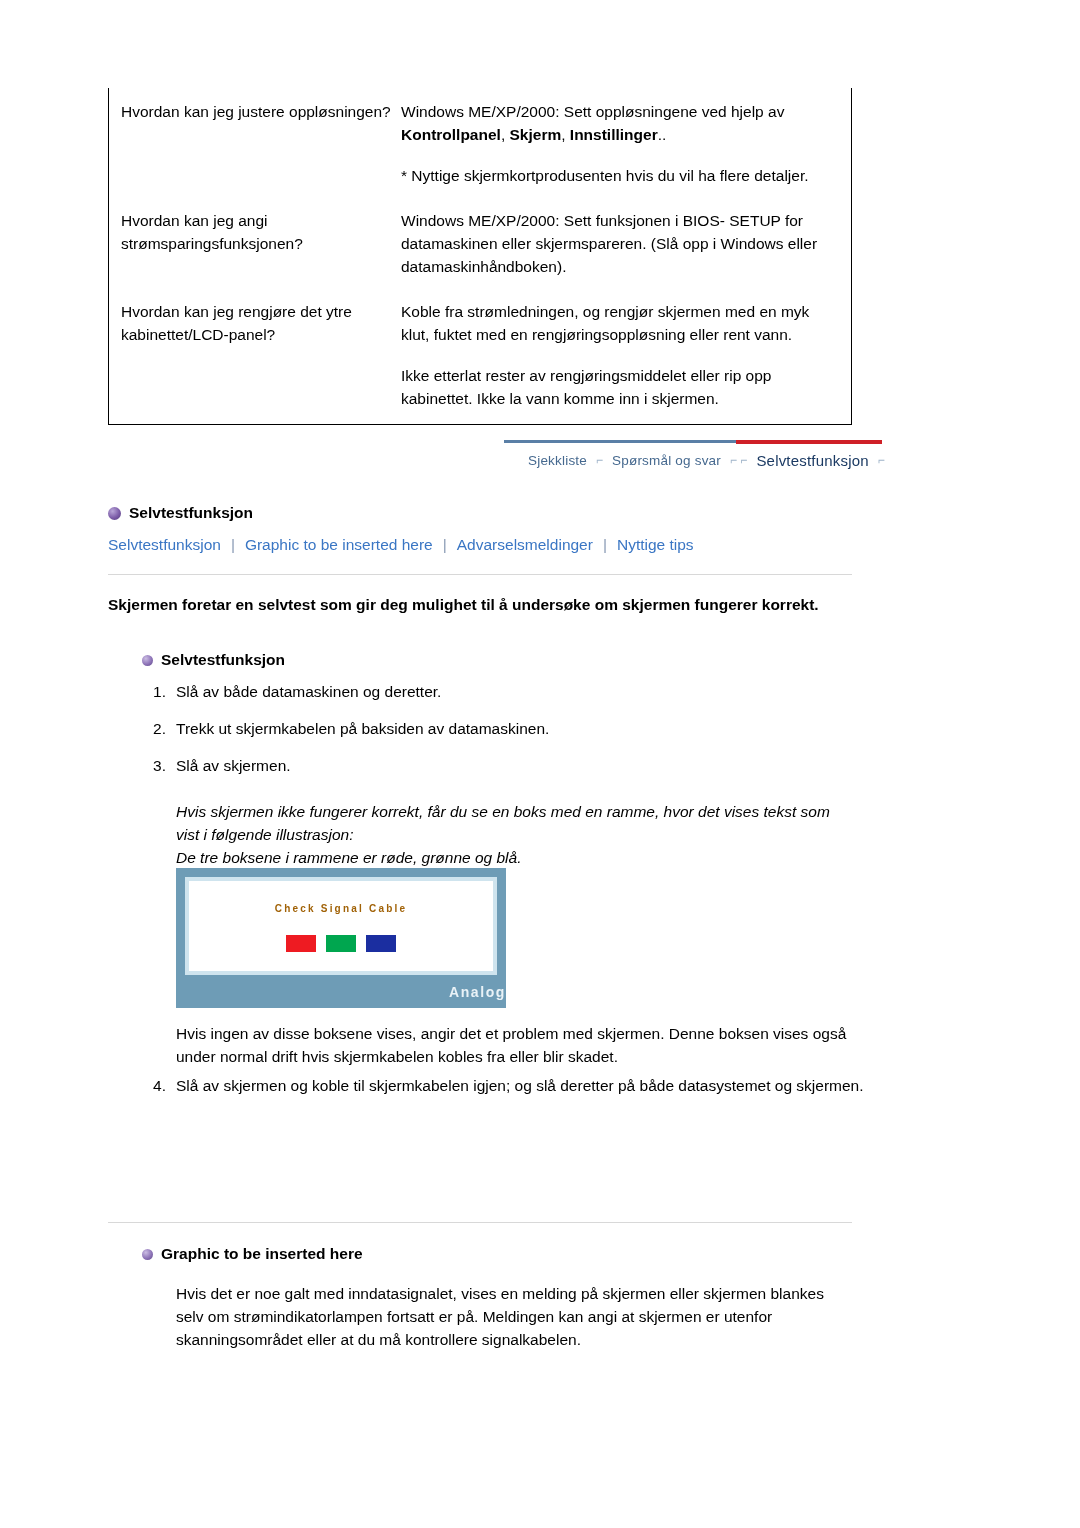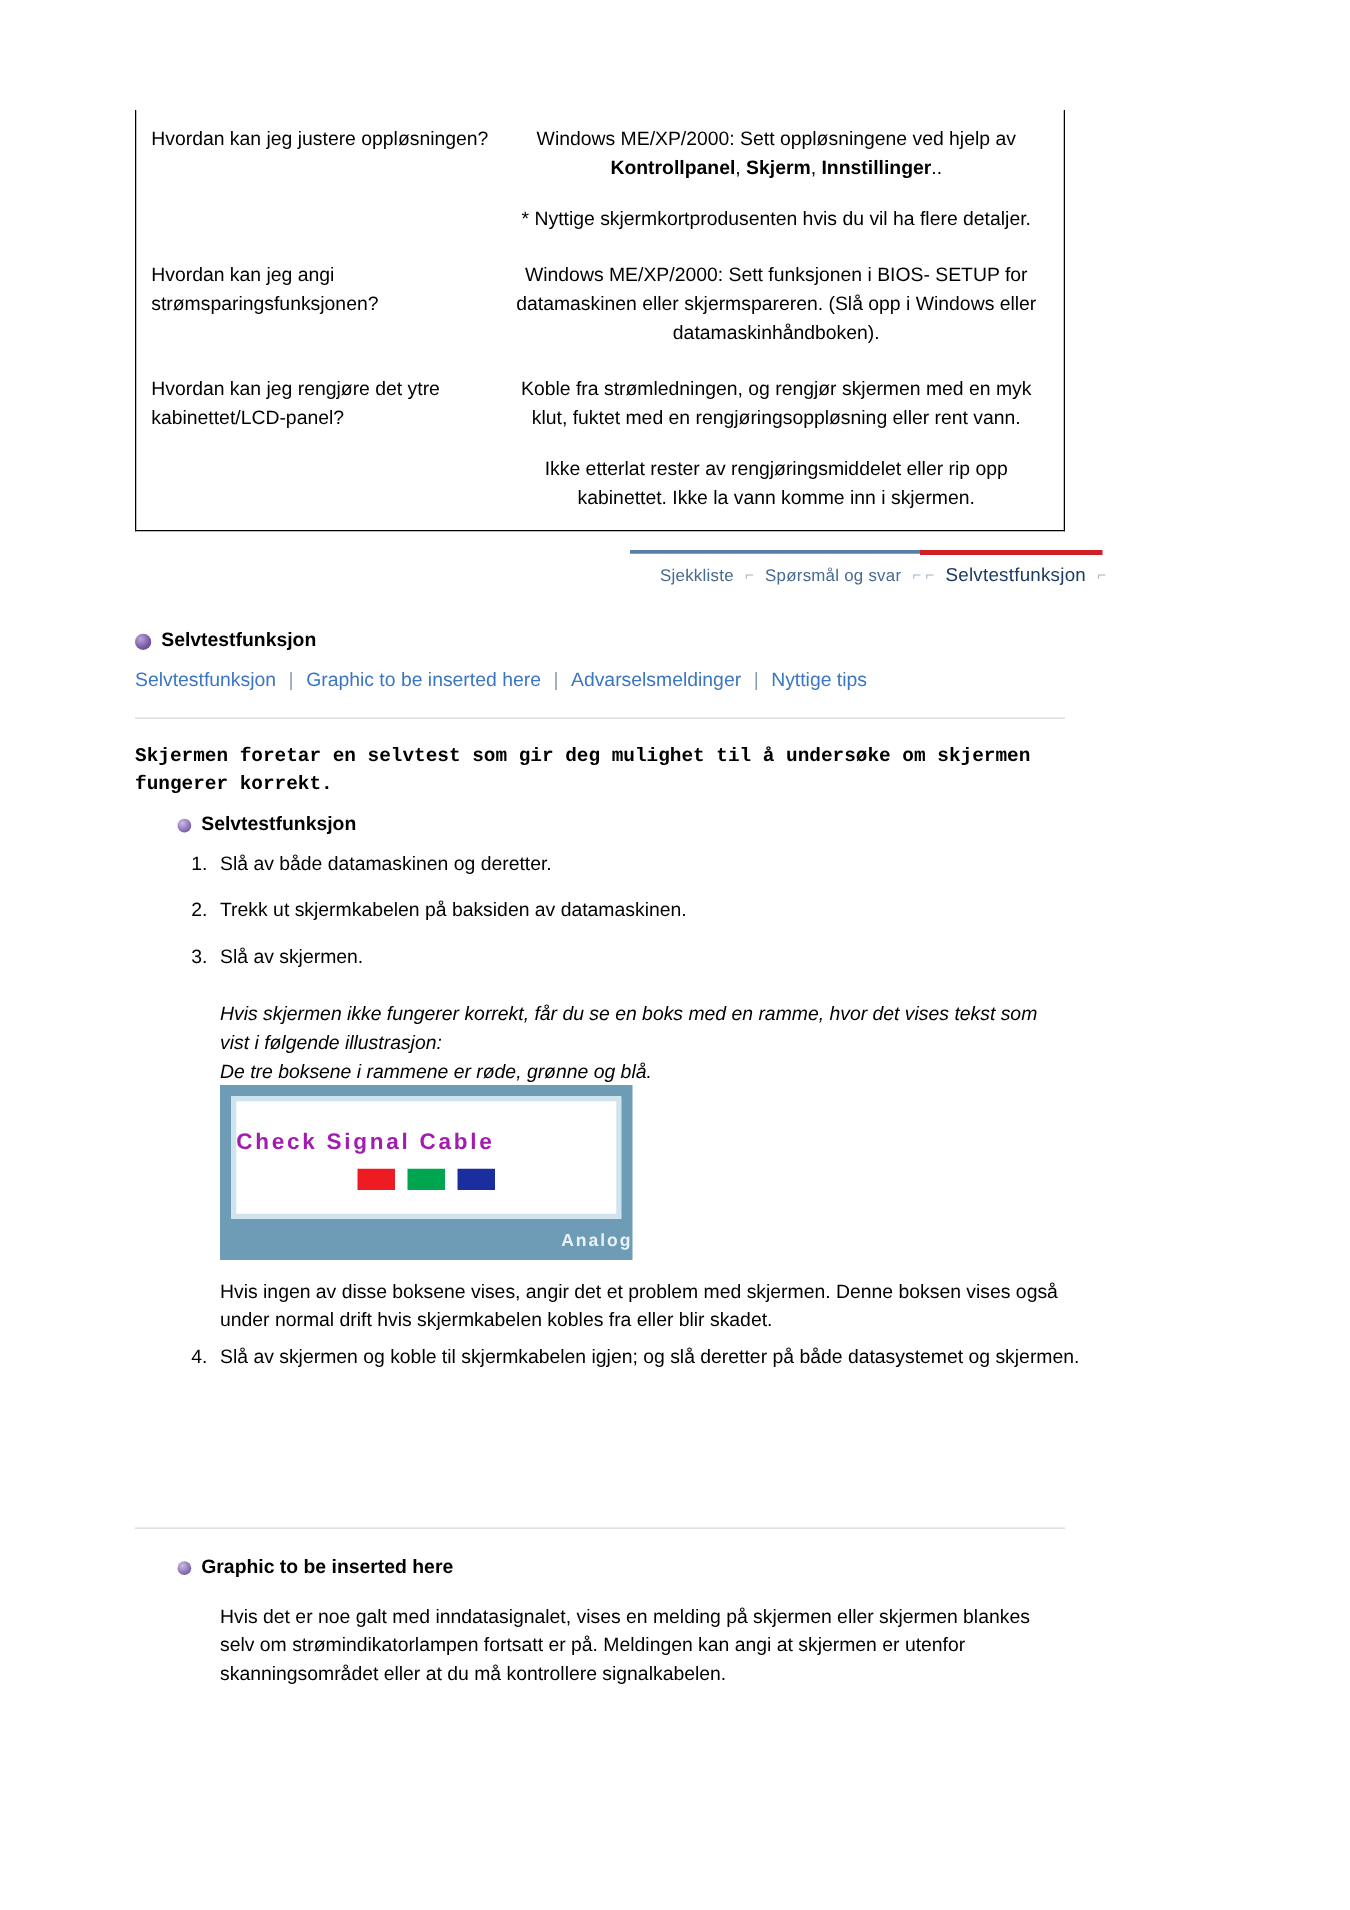--- a/index.html
+++ b/index.html
@@ -45,21 +45,20 @@
     padding: 0 8px 0 12px;
     box-sizing: border-box;
   }
   .faq-a {
     flex: 1 1 auto;
     font-size: 15.5px;
     line-height: 23px;
     color: #000;
     padding-right: 10px;
     box-sizing: border-box;
-    text-align: center;
   }
   .faq-a p {
     margin: 0;
   }
   .gap-18 { height: 18px; }
   .gap-22 { height: 22px; }
 
   
   .navstrip {
     position: absolute;
@@ -168,21 +167,20 @@
 
   .bold-statement {
     position: absolute;
     left: 108px;
     top: 594px;
     width: 730px;
     font-size: 15.5px;
     line-height: 22px;
     font-weight: bold;
     color: #000;
-    font-family: Liberation Mono, monospace;
   }
 
   .ol-list {
     position: absolute;
     left: 148px;
     top: 680px;
     width: 720px;
     font-size: 15.5px;
     line-height: 23px;
   }
@@ -218,25 +216,25 @@
     background: #ffffff;
     border: 4px solid #cfe4ee;
     box-sizing: border-box;
     position: relative;
   }
   .selftest-text {
     position: absolute;
     left: 0;
     right: 0;
     top: 22px;
-    text-align: left;
-    font-size: 18px;
+    text-align: center;
+    font-size: 10px;
     font-weight: bold;
     letter-spacing: 2.2px;
-    color: #a21caf;
+    color: #a16207;
   }
   .swatches {
     position: absolute;
     left: 0;
     right: 0;
     top: 54px;
     display: flex;
     justify-content: center;
     gap: 10px;
   }

